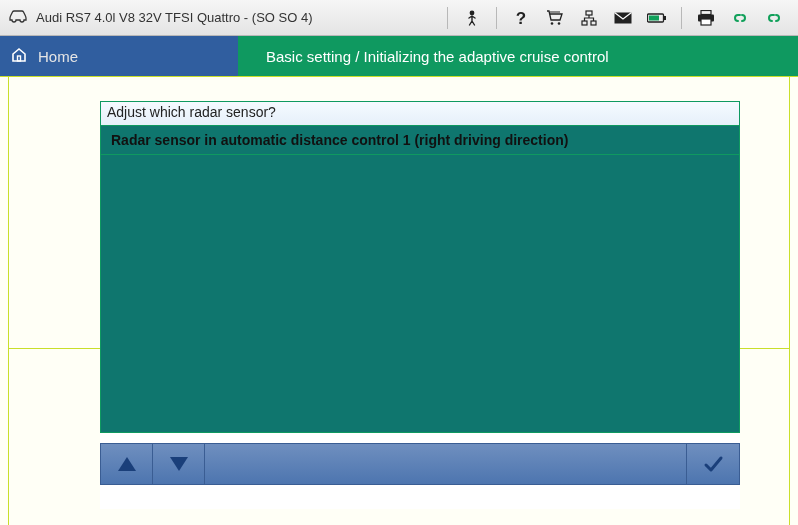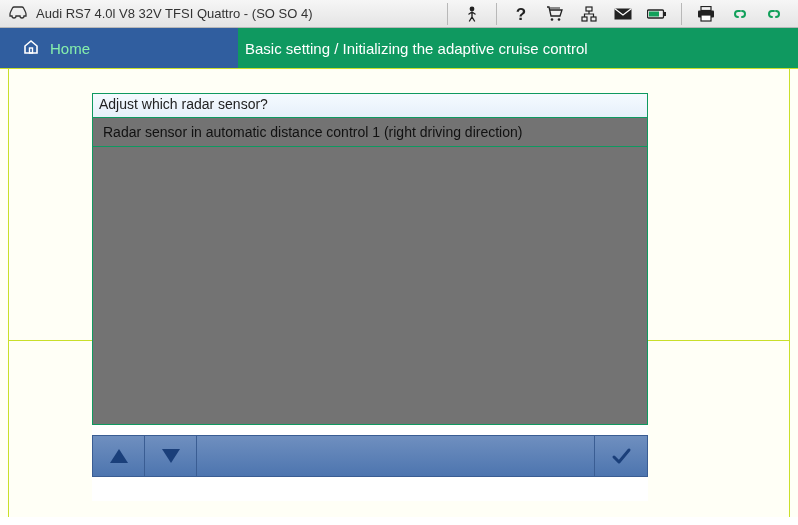--- a/index.html
+++ b/index.html
@@ -8,41 +8,41 @@
     --lime:#c9df2a;
     --panel:#e9efd9;
     --blue:#305e9f;
     --bluegrad1:#6f8fbf;
     --bluegrad2:#4d75af;
     --gray:#5a5a5a;
     --lightgray:#d9d9d9;
   }
   *{box-sizing:border-box;font-family:"Segoe UI",Arial,sans-serif;}
   html,body{margin:0;padding:0;width:798px;height:525px;overflow:hidden;background:#fff;}
-  .topbar{height:28px;background:linear-gradient(#f6f6f6,#e4e4e4);border-bottom:1px solid #b8b8b8;display:flex;align-items:center;padding:0 8px;color:#333;font-size:13px;}
+  .topbar{height:36px;background:linear-gradient(#f6f6f6,#e4e4e4);border-bottom:1px solid #b8b8b8;display:flex;align-items:center;padding:0 8px;color:#333;font-size:13px;}
   .topbar .car-icon{margin-right:8px;color:#333;}
   .topbar .title{flex:1;white-space:nowrap;}
   .topbar .tools{display:flex;align-items:center;gap:14px;padding-right:6px;}
   .topbar .tools .tool{display:flex;align-items:center;justify-content:center;width:20px;height:20px;color:#222;}
   .topbar .tools .tool svg{display:block;}
   .topbar .tools .sep{width:1px;height:22px;background:#b8b8b8;}
 
   .navrow{height:40px;display:flex;}
-  .home{width:238px;background:var(--blue);display:flex;align-items:center;color:#86efac;font-size:15px;padding-left:22px;cursor:pointer;}
+  .home{width:238px;background:var(--blue);display:flex;align-items:center;color:#e5e5e5;font-size:15px;padding-left:10px;cursor:pointer;}
   .home .ico{margin-right:10px;}
-  .crumb{flex:1;background:var(--green);display:flex;align-items:center;color:#fff;font-size:15px;padding-left:7px;}
+  .crumb{flex:1;background:var(--green);display:flex;align-items:center;color:#fff;font-size:15px;padding-left:28px;}
 
   .bg{position:relative;height:449px;background:#fffff6;border-top:1px solid var(--lime);}
   .bg::before{content:"";position:absolute;left:0;top:0;width:8px;height:100%;background:#fffff6;border-right:1px solid var(--lime);}
   .bg::after{content:"";position:absolute;right:0;top:0;width:8px;height:100%;background:#fffff6;border-left:1px solid var(--lime);}
   .hline{position:absolute;left:8px;right:8px;top:271px;height:0;border-top:1px solid var(--lime);}
 
-  .card{position:absolute;left:92px;top:24px;width:556px;height:408px;background:#fff;}
+  .card{position:absolute;left:100px;top:24px;width:640px;height:408px;background:#fff;}
   .q{height:24px;border:1px solid var(--green);border-bottom:none;background:linear-gradient(#f5faff,#e6f0fa);font-size:14px;padding:2px 6px;color:#222;}
-  .list{height:308px;border:1px solid var(--green);background:#737373;overflow:hidden;}
+  .list{height:308px;border:1px solid var(--green);background:#0f766e;overflow:hidden;font-weight:bold;}
   .list .opt{padding:6px 10px;font-size:14px;color:#111;cursor:pointer;}
   .list .sep{height:1px;background:var(--green);margin:0;}
   .list .opt.selected{background:var(--green);color:#fff;border-top:1px solid #0a7346;border-bottom:1px solid #0a7346;}
 
   .listnav{margin-top:10px;height:42px;background:linear-gradient(var(--bluegrad1),var(--bluegrad2));border:1px solid #3a5d93;display:flex;align-items:stretch;}
   .listnav .btn{width:52px;display:flex;align-items:center;justify-content:center;border-right:1px solid #3a5d93;cursor:pointer;}
   .listnav .btn:last-child{border-right:none;}
   .listnav .spacer{flex:1;border-right:1px solid #3a5d93;}
   .listnav .tri{width:0;height:0;}
   .up{border-left:9px solid transparent;border-right:9px solid transparent;border-bottom:14px solid #1a3f7a;}

